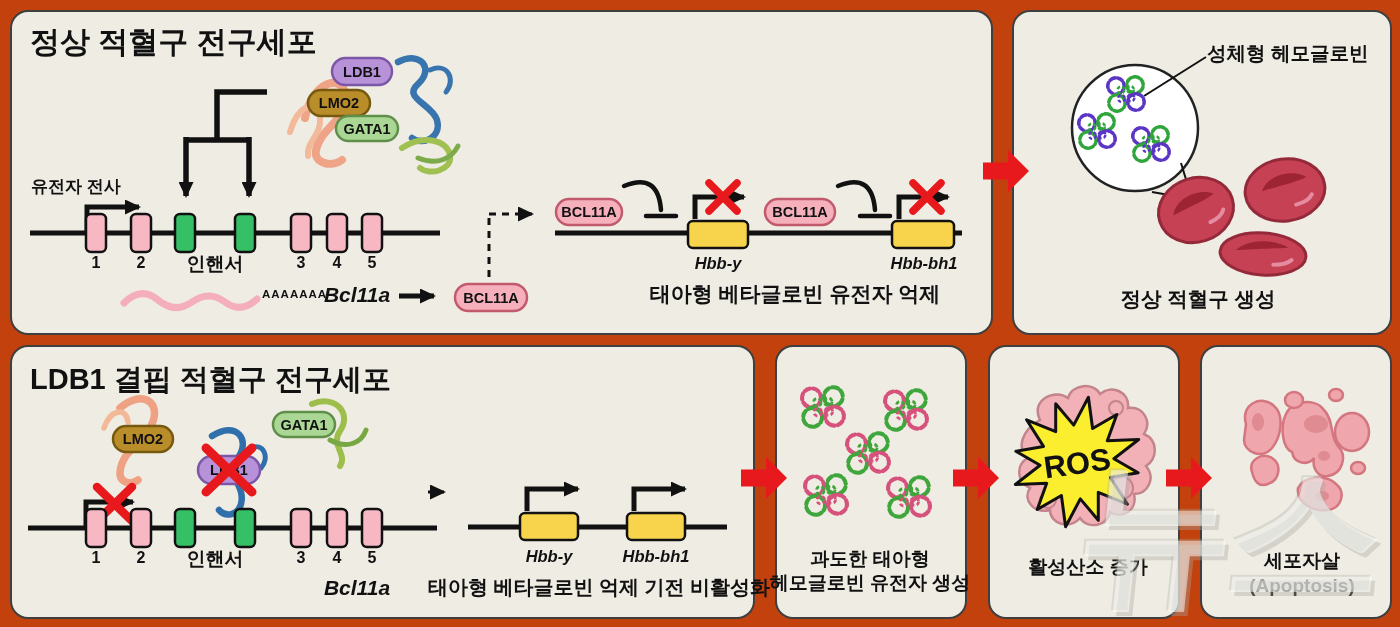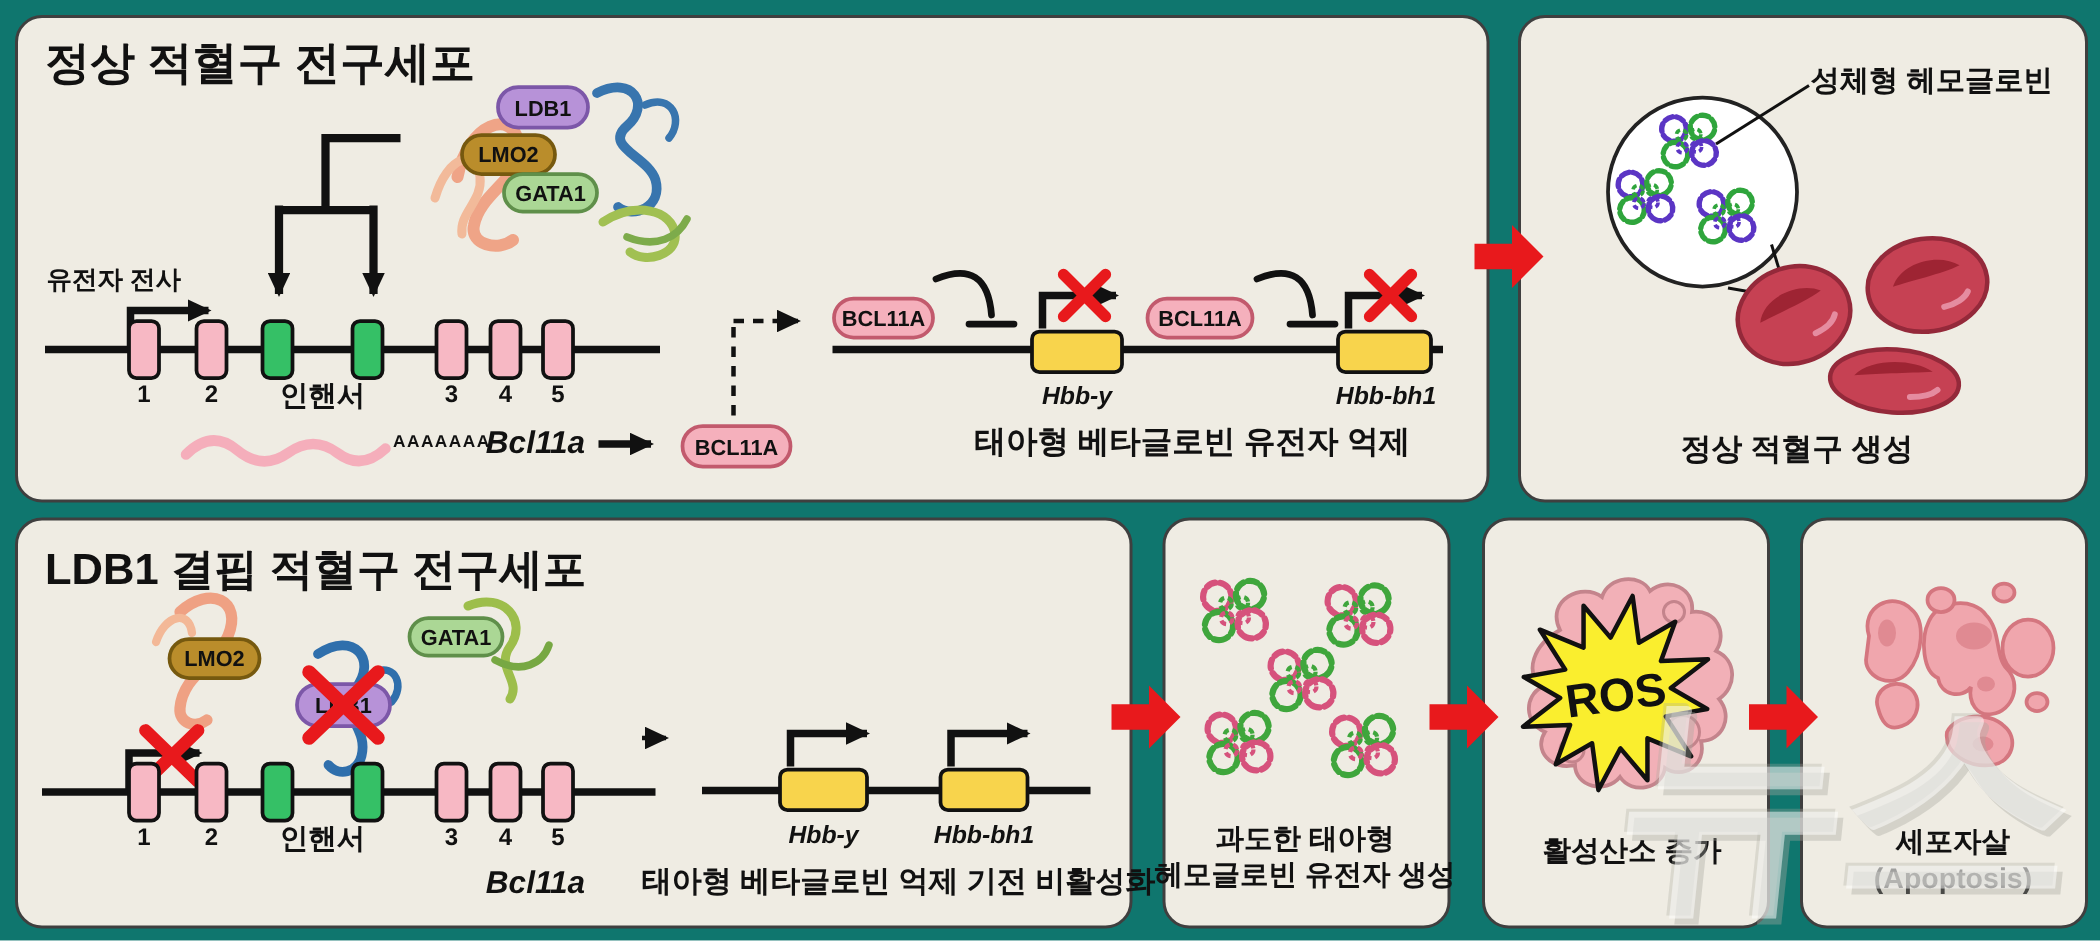--- a/index.html
+++ b/index.html
@@ -1,16 +1,16 @@
 <!DOCTYPE html>
 <html><head>
 <meta charset="utf-8">
 <style>
   html,body{margin:0;padding:0;background:#fff;}
-  #canvas{position:relative;width:1400px;height:627px;background:#0f766e;overflow:hidden;
+  #canvas{position:relative;width:1400px;height:627px;background:#c2410c;overflow:hidden;
           font-family:"Liberation Sans",sans-serif;}
   .panel{position:absolute;background:#efece3;border:2px solid #3f3f3f;border-radius:18px;}
   #overlay{position:absolute;left:0;top:0;width:1400px;height:627px;pointer-events:none;}
   svg text{font-family:"Liberation Sans",sans-serif;font-weight:700;fill:#111;}
   svg text.it{font-style:italic;}
   .watermark{position:absolute;left:1068px;top:428px;font-size:158px;font-weight:700;
              color:rgba(255,255,255,0.50);transform:skewX(-6deg);
              text-shadow:4px 4px 0 rgba(168,168,160,0.38),-2px -2px 0 rgba(168,168,160,0.30);
              letter-spacing:-8px;z-index:5;pointer-events:none;}
 </style>

